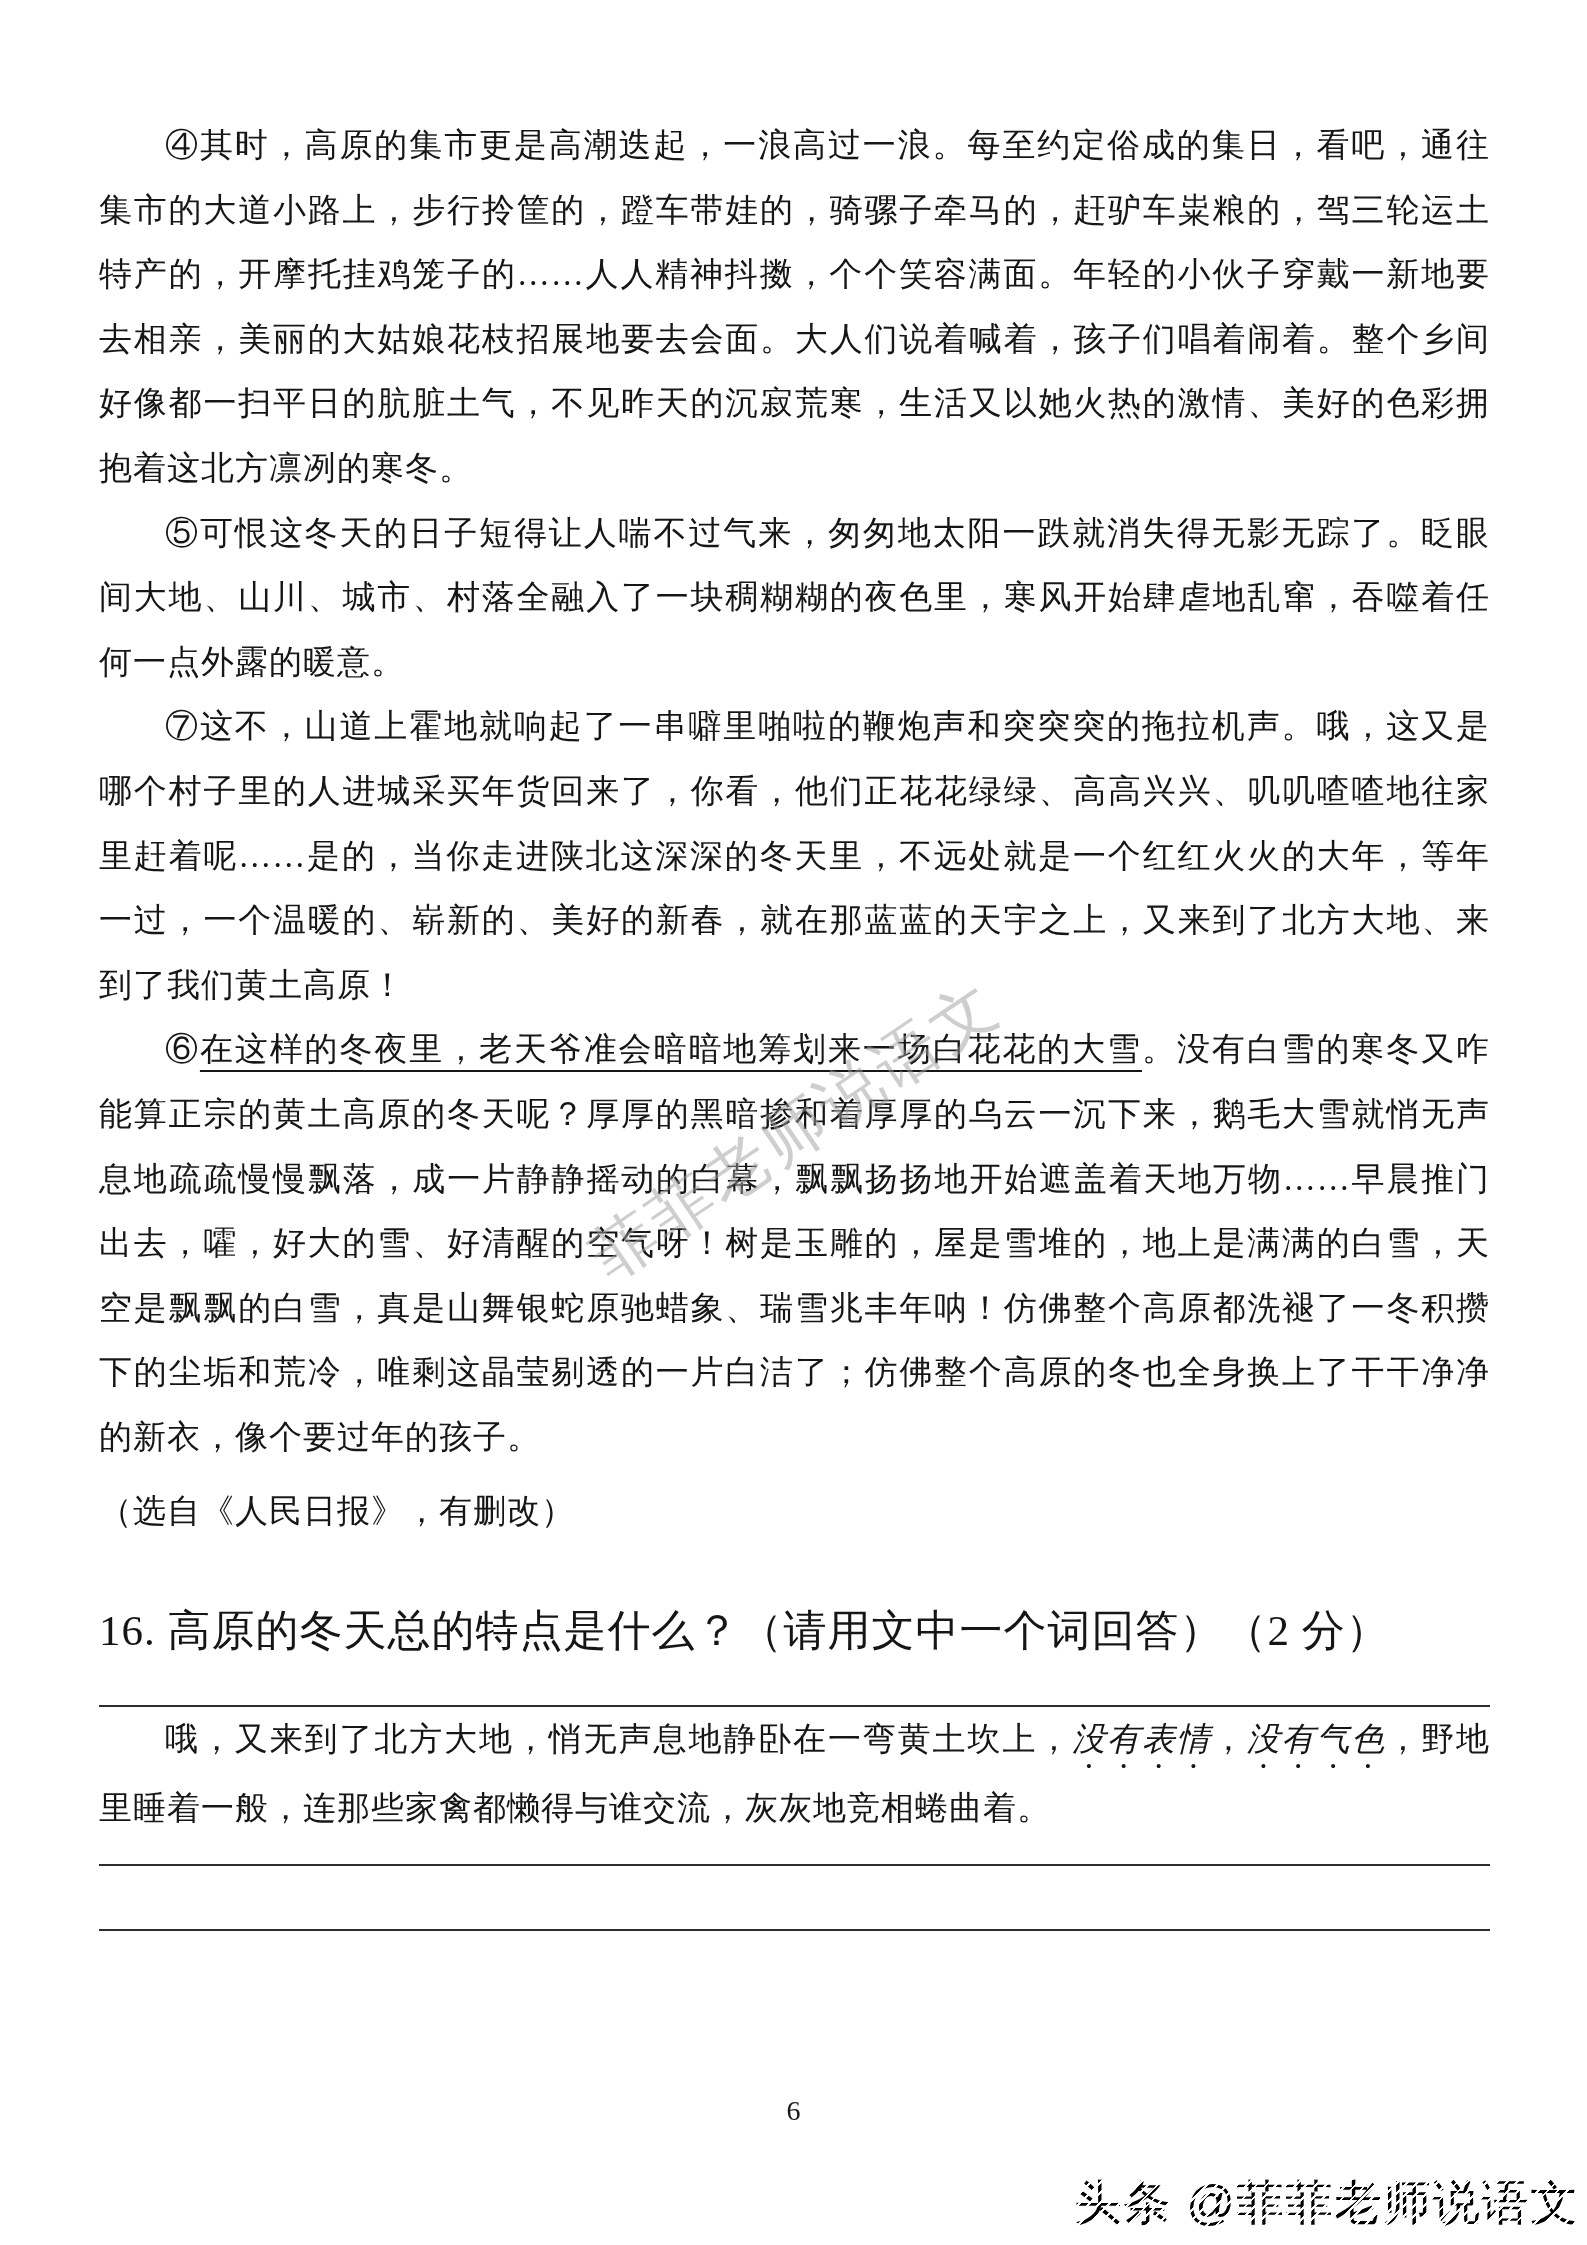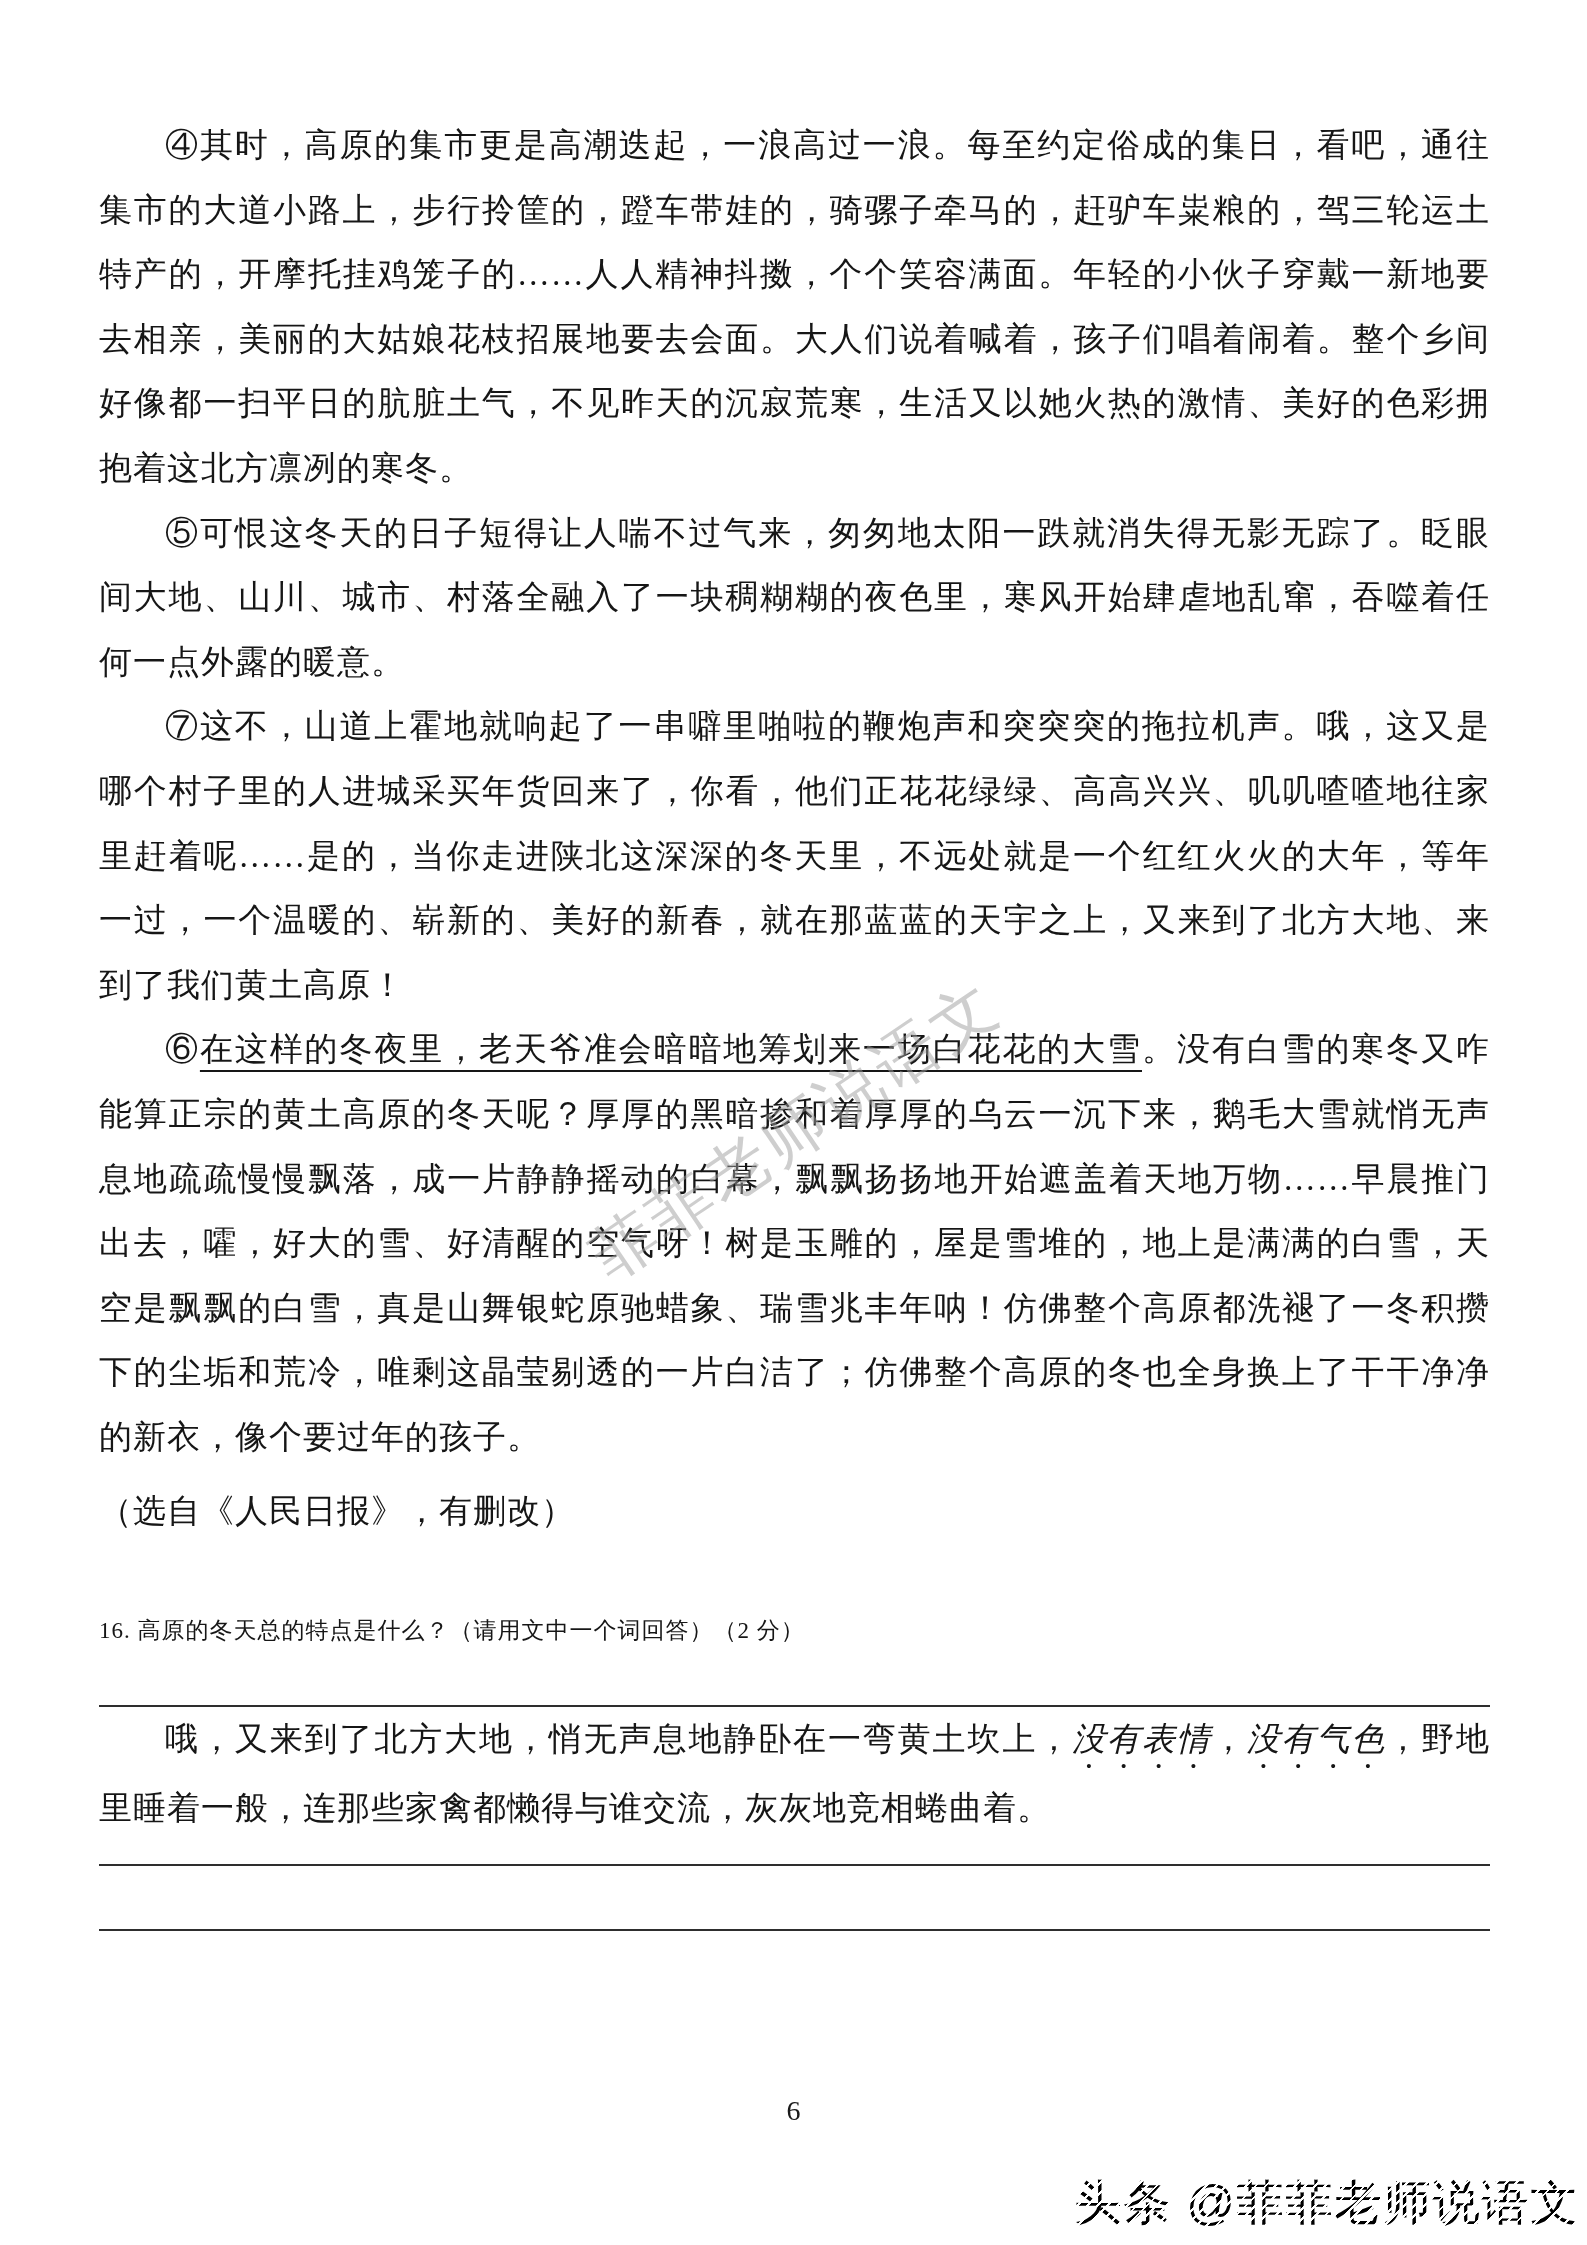--- a/index.html
+++ b/index.html
@@ -41,21 +41,21 @@
     font-style: italic;
   }
   .source {
     margin: 10px 0 0 0;
     font-size: 33px;
     line-height: 64.6px;
     letter-spacing: 1px;
   }
   .question {
     margin: 0;
-    font-size: 23px;
+    font-size: 43px;
     line-height: 64.6px;
     letter-spacing: 1px;
     text-align: justify;
   }
   .q16 { margin-top: 55px; }
   .q17 { margin-top: 27px; }
   .sentence { margin-top: 0; }
   .answer-line {
     height: 0;
     border-bottom: 2px solid #2e2e2e;

